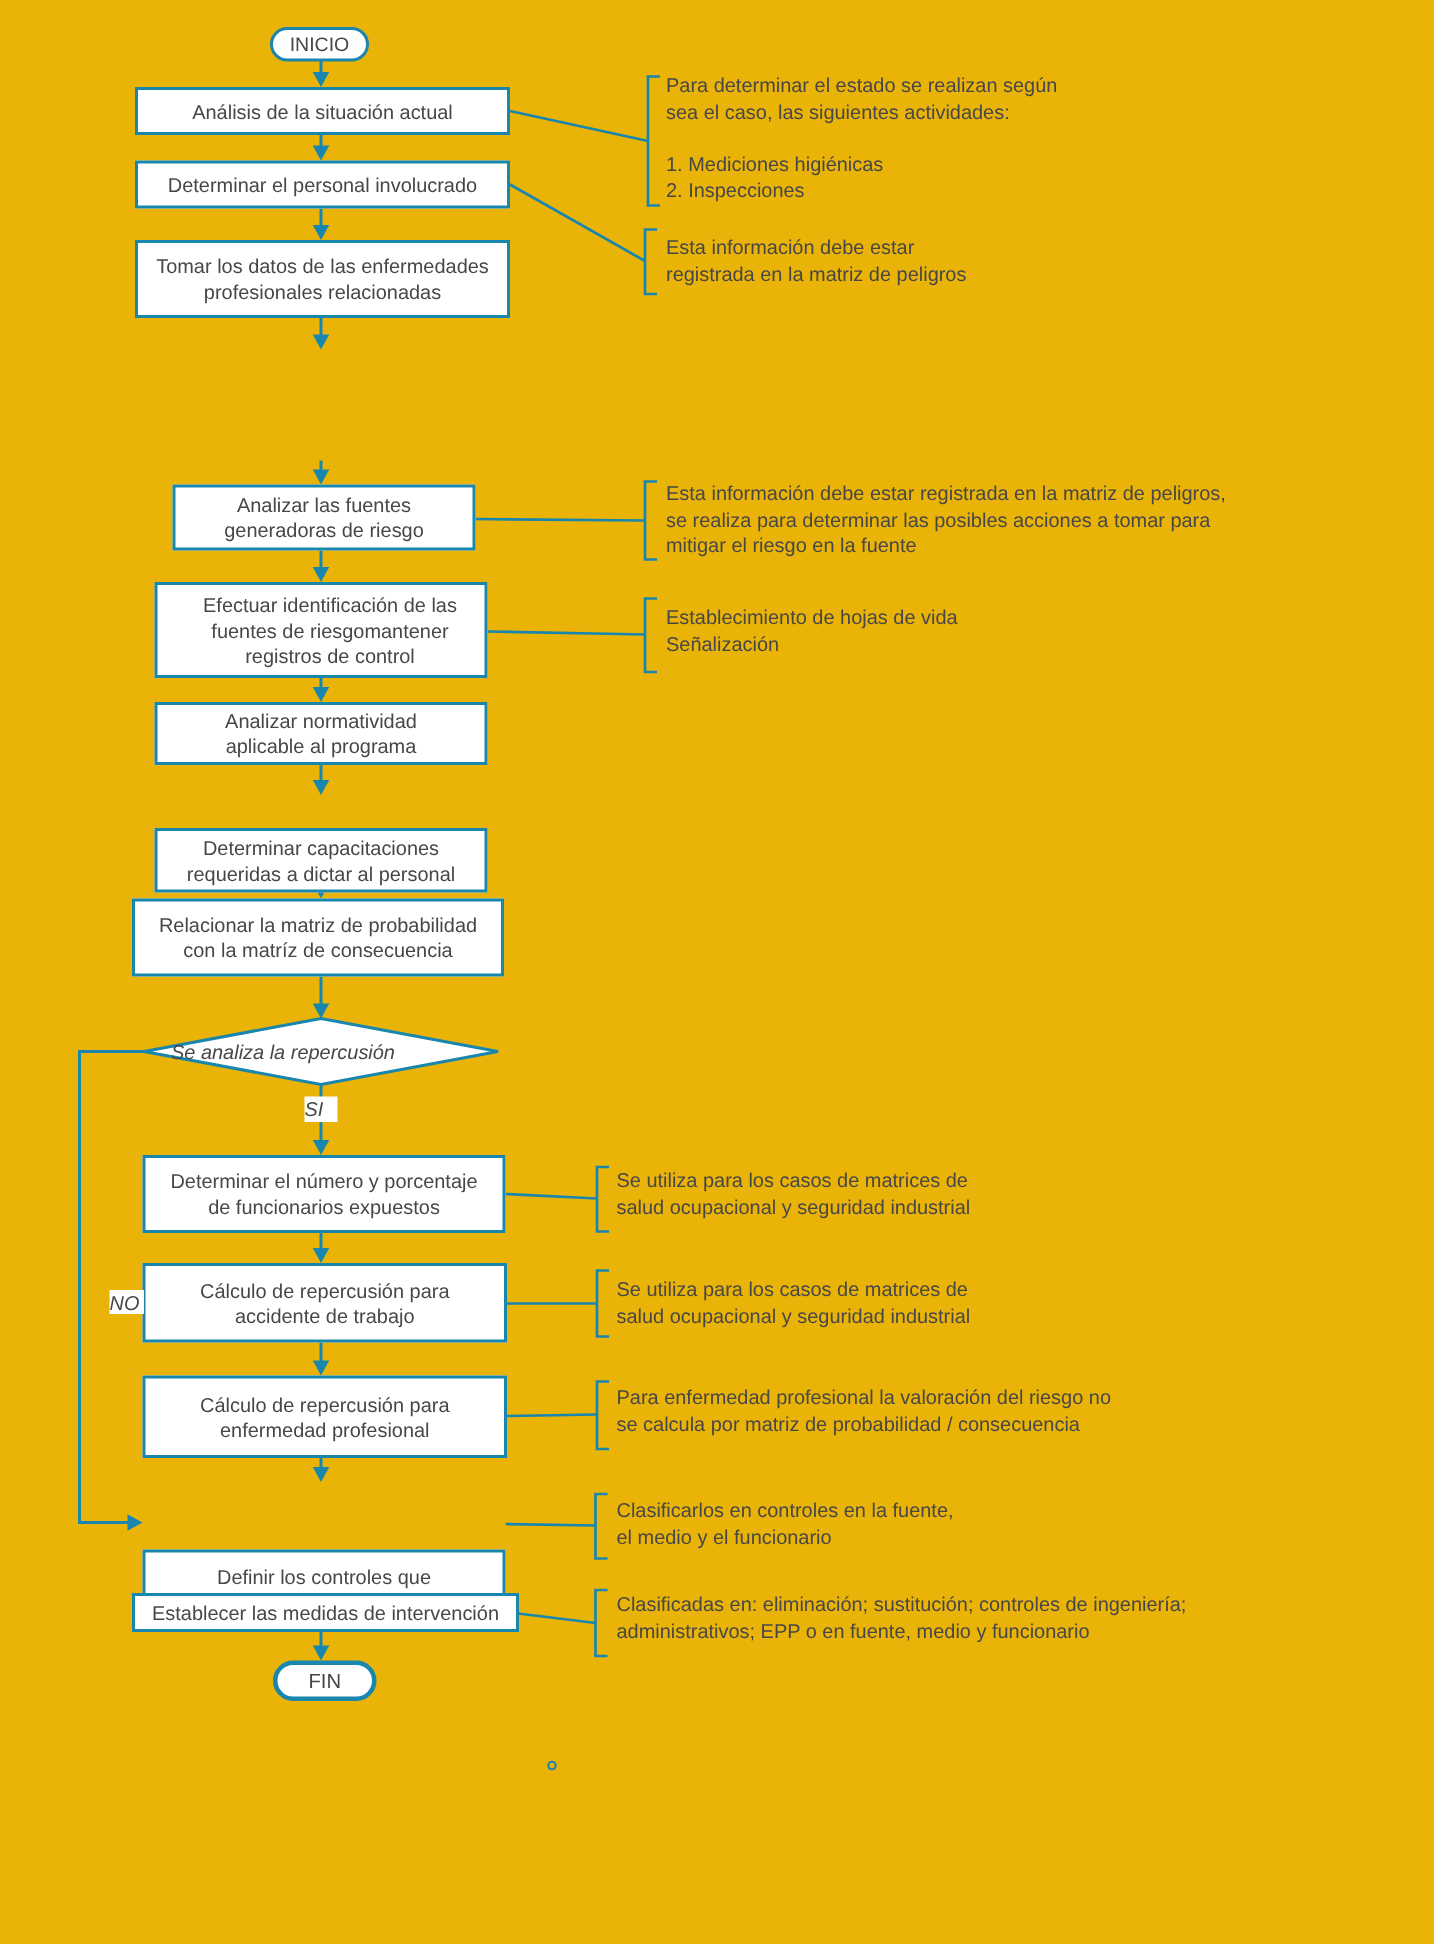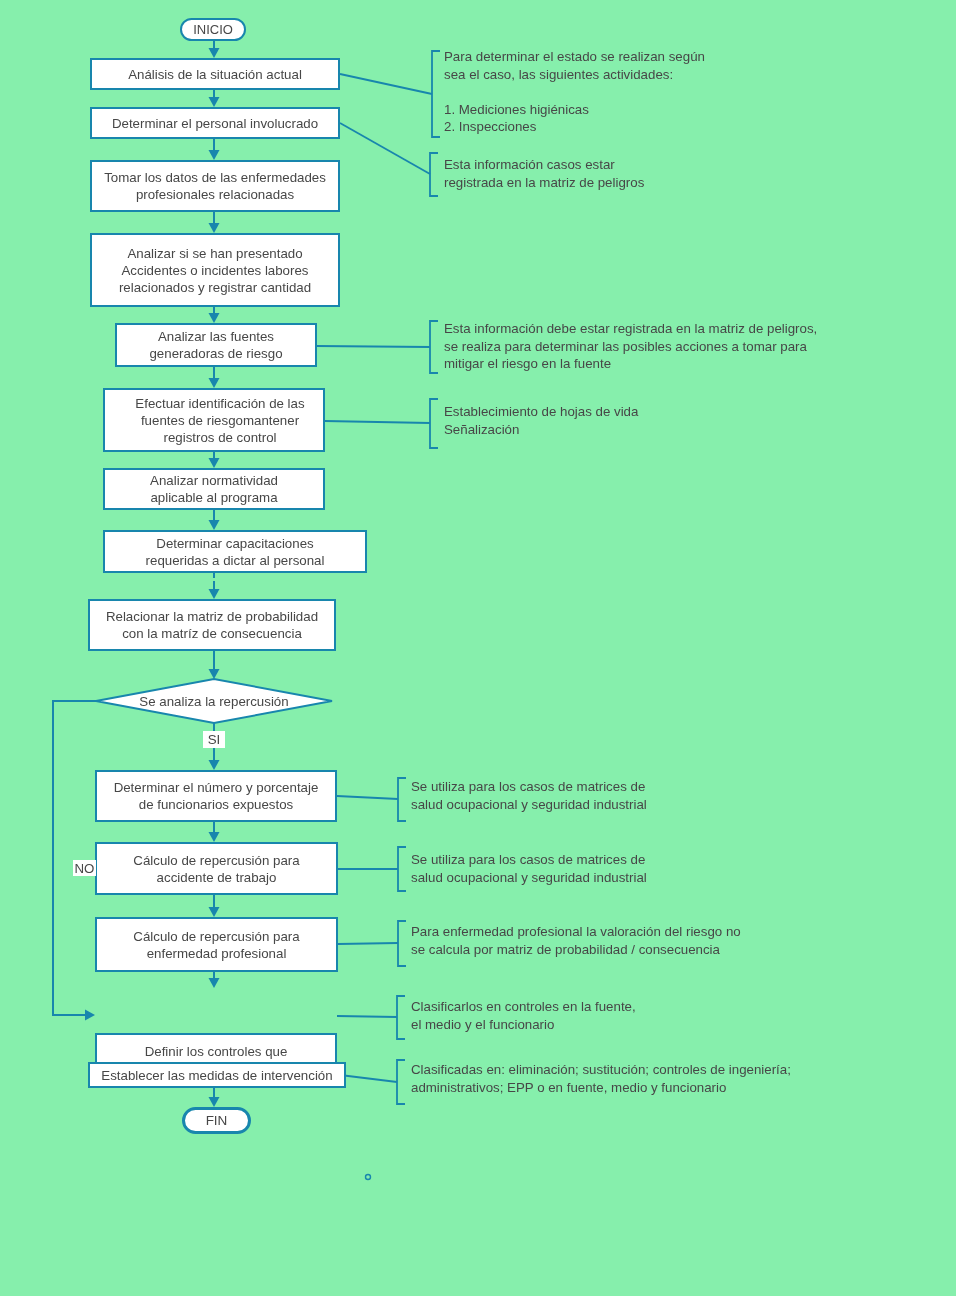--- a/index.html
+++ b/index.html
@@ -1,18 +1,18 @@
 <!DOCTYPE html>
 <html style="--accent: #1886ad; --text: #474747;"><head>
 <meta charset="utf-8">
 <style>
   :root{ --accent:#1886ad; --text:#474747; }
   html,body{margin:0;padding:0;background:#ffffff;}
   .stage{
-    position:relative; width:956px; height:1296px; background:#86efac;
+    position:relative; width:956px; height:1296px; background:#eab308;
     font-family:"Liberation Sans", sans-serif; color:var(--text);
     overflow:hidden;
   }
   .lines{position:absolute; left:0; top:0; width:956px; height:1296px;}
   .flow-line{stroke:var(--accent); stroke-width:2; fill:none;}
   .flow-line.dashed{stroke-dasharray:5 3;}
   .flow-head{fill:var(--accent); stroke:none;}
   .diamond-shape{fill:#ffffff; stroke:var(--accent); stroke-width:2;}
   .bracket{stroke:var(--accent); stroke-width:1.8; fill:none;}
   .connector{stroke:var(--accent); stroke-width:1.8; fill:none;}
@@ -20,22 +20,22 @@
   .box{
     position:absolute; box-sizing:border-box;
     border:2px solid var(--accent); background:#ffffff;
     display:flex; align-items:center; justify-content:center;
     text-align:center; font-size:13.3px; line-height:17px;
   }
   .box-label{white-space:pre-line; display:block; width:100%;}
   .terminal{border-radius:999px; font-size:13px;}
   .terminal.end{border-width:3px; font-size:13.5px;}
   .floating{
-    position:absolute; display:flex; align-items:center; justify-content:center;
-    text-align:center; font-size:13.3px; line-height:17px;
+    position:absolute; display:flex; align-items:center; justify-content:flex-start;
+    text-align:center; font-size:13.3px; line-height:17px;font-style:italic;
   }
   .branch-label{background:#ffffff; font-size:13.3px;}
   .note{
     position:absolute; white-space:pre-line;
     font-size:13.3px; line-height:17.5px; color:var(--text);
   }
 </style>
 </head>
 <body>
 
@@ -123,39 +123,34 @@
   <div class="box" style="left:90px;top:107px;width:250px;height:32px;">
     <span class="box-label">Determinar el personal involucrado</span>
   </div>
   <div class="box" style="left:90px;top:58px;width:250px;height:32px;">
     <span class="box-label">Análisis de la situación actual</span>
   </div>
   <div class="box" style="left:90px;top:160px;width:250px;height:52px;">
     <span class="box-label">Tomar los datos de las enfermedades
 profesionales relacionadas</span>
   </div>
-  <div class="box" style="left:90px;top:233px;width:250px;height:74px;">
-    <span class="box-label">Analizar si se han presentado
-Accidentes o incidentes labores
-relacionados y registrar cantidad</span>
-  </div>
   <div class="box" style="left:115px;top:323px;width:202px;height:44px;">
     <span class="box-label">Analizar las fuentes
 generadoras de riesgo</span>
   </div>
   <div class="box" style="left:103px;top:388px;width:222px;height:64px;padding-left:12px;">
     <span class="box-label">Efectuar identificación de las
 fuentes de riesgomantener
 registros de control</span>
   </div>
   <div class="box" style="left:103px;top:468px;width:222px;height:42px;">
     <span class="box-label">Analizar normatividad
 aplicable al programa</span>
   </div>
-  <div class="box" style="left:103px;top:530px;width:264px;height:43px;">
+  <div class="box" style="left:103px;top:552px;width:222px;height:43px;">
     <span class="box-label">Determinar capacitaciones
 requeridas a dictar al personal</span>
   </div>
   <div class="box" style="left:88px;top:599px;width:248px;height:52px;">
     <span class="box-label">Relacionar la matriz de probabilidad
 con la matríz de consecuencia</span>
   </div>
   <div class="box" style="left:95px;top:770px;width:242px;height:52px;">
     <span class="box-label">Determinar el número y porcentaje
 de funcionarios expuestos</span>
@@ -181,21 +176,21 @@
   </div>
 
   <div class="floating branch-label" style="left:203px;top:731px;width:22px;height:17px;">SI</div>
   <div class="floating branch-label" style="left:42px;top:860px;width:23px;height:16px;margin-left:31px;">NO</div>
 
   <div class="note" style="left:444px;top:48px;">Para determinar el estado se realizan según
 sea el caso, las siguientes actividades:
 
 1. Mediciones higiénicas
 2. Inspecciones</div>
-  <div class="note" style="left:444px;top:156px;">Esta información casos estar
+  <div class="note" style="left:444px;top:156px;">Esta información debe estar
 registrada en la matriz de peligros</div>
   <div class="note" style="left:444px;top:320px;">Esta información debe estar registrada en la matriz de peligros,
 se realiza para determinar las posibles acciones a tomar para
 mitigar el riesgo en la fuente</div>
   <div class="note" style="left:444px;top:403px;">Establecimiento de hojas de vida
 Señalización</div>
   <div class="note" style="left:411px;top:778px;">Se utiliza para los casos de matrices de
 salud ocupacional y seguridad industrial</div>
   <div class="note" style="left:411px;top:851px;">Se utiliza para los casos de matrices de
 salud ocupacional y seguridad industrial</div>

